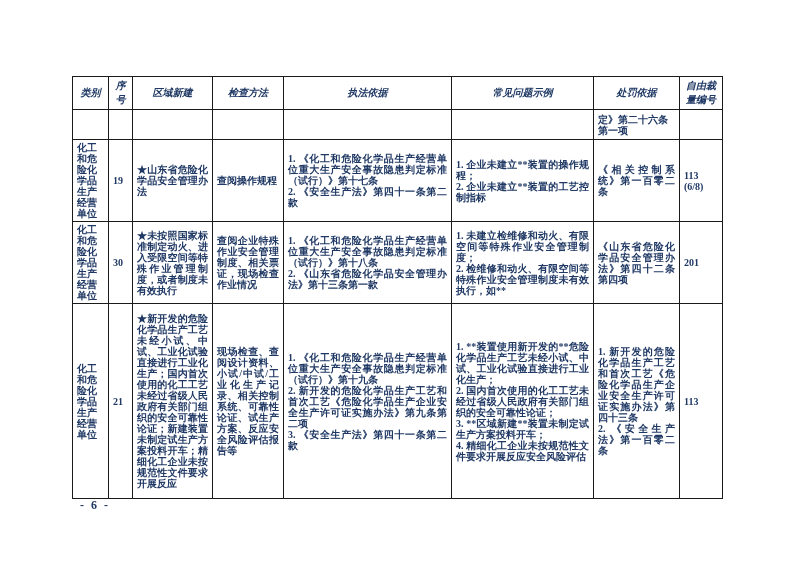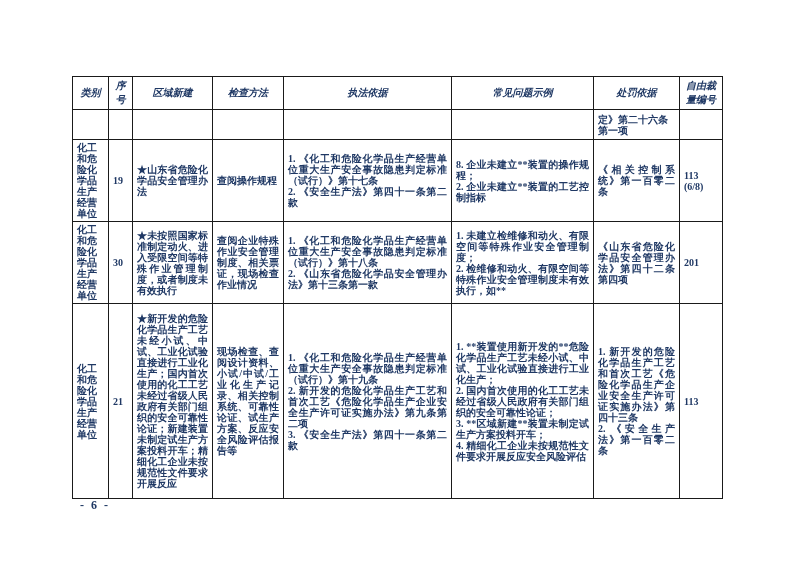--- a/index.html
+++ b/index.html
@@ -120,21 +120,21 @@
       <td class="c-carry-penalty">定》第二十六条第一项</td>
       <td class="c-discretion"></td>
     </tr>
     <tr class="r-19">
       <td class="c-category">化工和危险化学品生产经营单位</td>
       <td class="c-serial">19</td>
       <td class="c-content">★山东省危险化学品安全管理办法</td>
       <td class="c-method">查阅操作规程</td>
       <td class="c-basis">1. 《化工和危险化学品生产经营单位重大生产安全事故隐患判定标准（试行）》第十七条
 2. 《安全生产法》第四十一条第二款</td>
-      <td class="c-examples">8. 企业未建立**装置的操作规程；
+      <td class="c-examples">1. 企业未建立**装置的操作规程；
 2. 企业未建立**装置的工艺控制指标</td>
       <td class="c-penalty">《相关控制系统》第一百零二条</td>
       <td class="c-discretion">113
 (6/8)</td>
     </tr>
     <tr class="r-20">
       <td class="c-category">化工和危险化学品生产经营单位</td>
       <td class="c-serial">30</td>
       <td class="c-content">★未按照国家标准制定动火、进入受限空间等特殊作业管理制度，或者制度未有效执行</td>
       <td class="c-method">查阅企业特殊作业安全管理制度、相关票证，现场检查作业情况</td>

